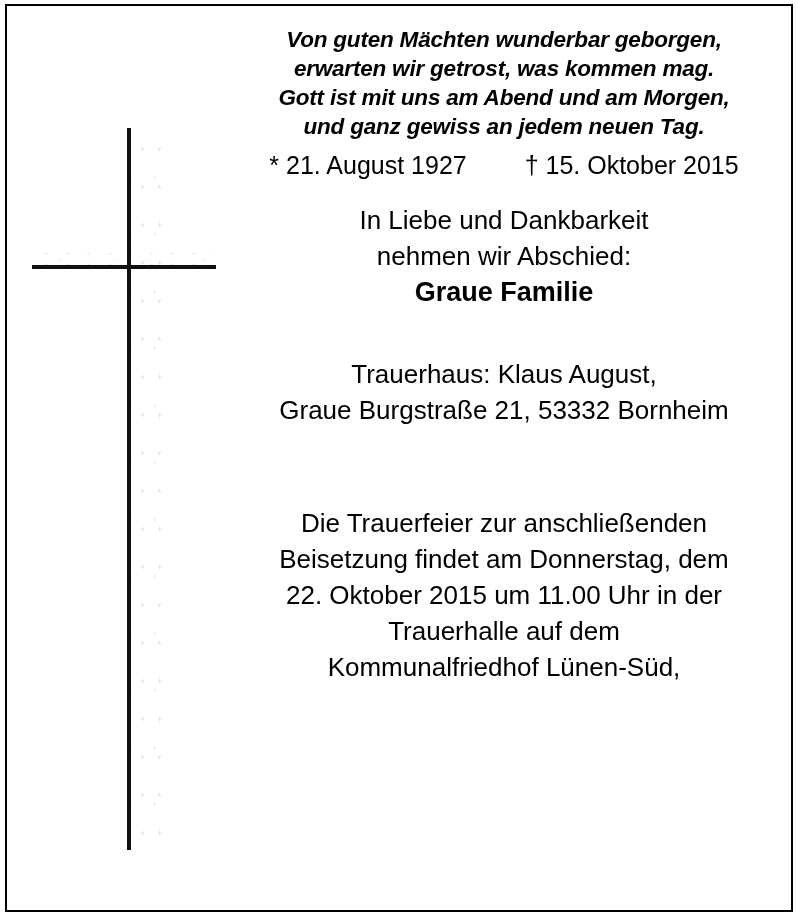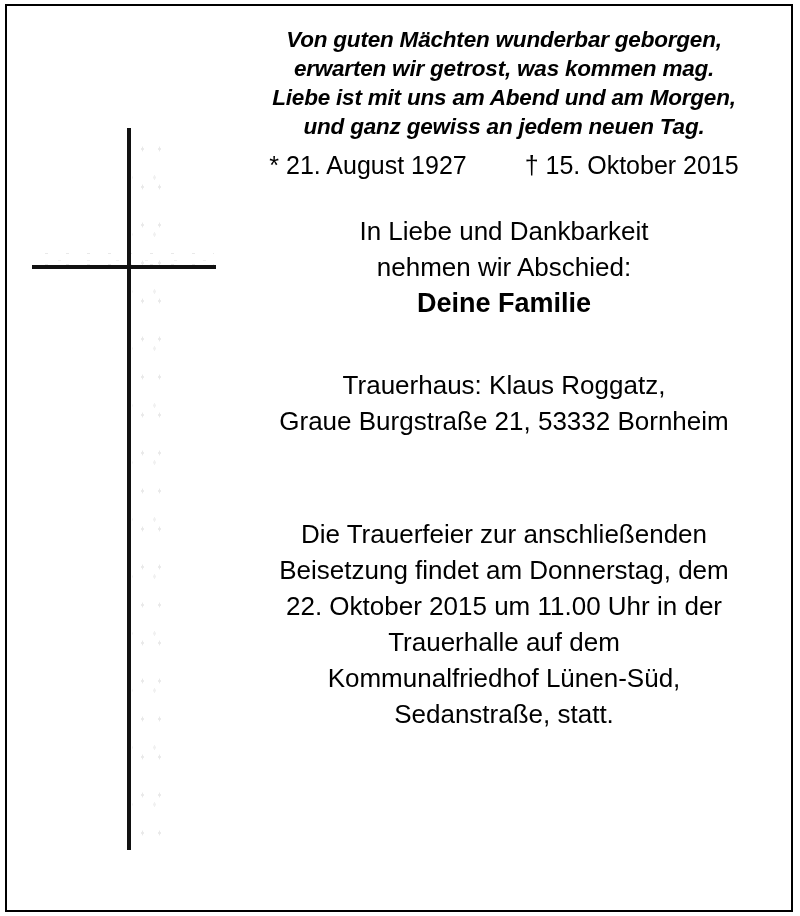--- a/index.html
+++ b/index.html
@@ -118,21 +118,21 @@
 
   .dates {
     margin-top: 8px;
     font-size: 25px;
     line-height: 32px;
     white-space: nowrap;
   }
   .dates .gap { display: inline-block; width: 44px; }
 
   .farewell {
-    margin-top: 32px;
+    margin-top: 21px;
     font-size: 26px;
     line-height: 36px;
   }
   .farewell .signer {
     font-weight: bold;
     font-size: 27px;
   }
 
   .mourning-house {
     margin-top: 46px;
@@ -159,48 +159,47 @@
     <div class="cross-speckle"></div>
     <div class="cross-stem"></div>
     <div class="cross-bar"></div>
   </div>
 
   <div class="content">
 
     <div class="verse">
       <div class="line">Von guten Mächten wunderbar geborgen,</div>
       <div class="line">erwarten wir getrost, was kommen mag.</div>
-      <div class="line">Liebe ist mit uns am Abend und am Morgen,</div>
+      <div class="line">Gott ist mit uns am Abend und am Morgen,</div>
       <div class="line">und ganz gewiss an jedem neuen Tag.</div>
     </div>
 
 
 
     <div class="dates">
       <span>*</span>
       <span>21. August 1927</span>
       <span class="gap"></span>
       <span>†</span>
       <span>15. Oktober 2015</span>
     </div>
 
     <div class="farewell">
       <div>In Liebe und Dankbarkeit</div>
       <div>nehmen wir Abschied:</div>
-      <div class="signer">Deine Familie</div>
+      <div class="signer">Graue Familie</div>
     </div>
 
     <div class="mourning-house">
-      <div>Trauerhaus: Klaus Roggatz,</div>
+      <div>Trauerhaus: Klaus August,</div>
       <div>Graue Burgstraße 21, 53332 Bornheim</div>
     </div>
 
     <div class="ceremony">
       <span class="line">Die Trauerfeier zur anschließenden</span>
       <span class="line">Beisetzung findet am Donnerstag, dem</span>
       <span class="line">22. Oktober 2015 um 11.00 Uhr in der</span>
       <span class="line">Trauerhalle auf dem</span>
       <span class="line">Kommunalfriedhof Lünen-Süd,</span>
-      <span class="line">Sedanstraße, statt.</span>
     </div>
 
   </div>
 </div>
 
 </body></html>

